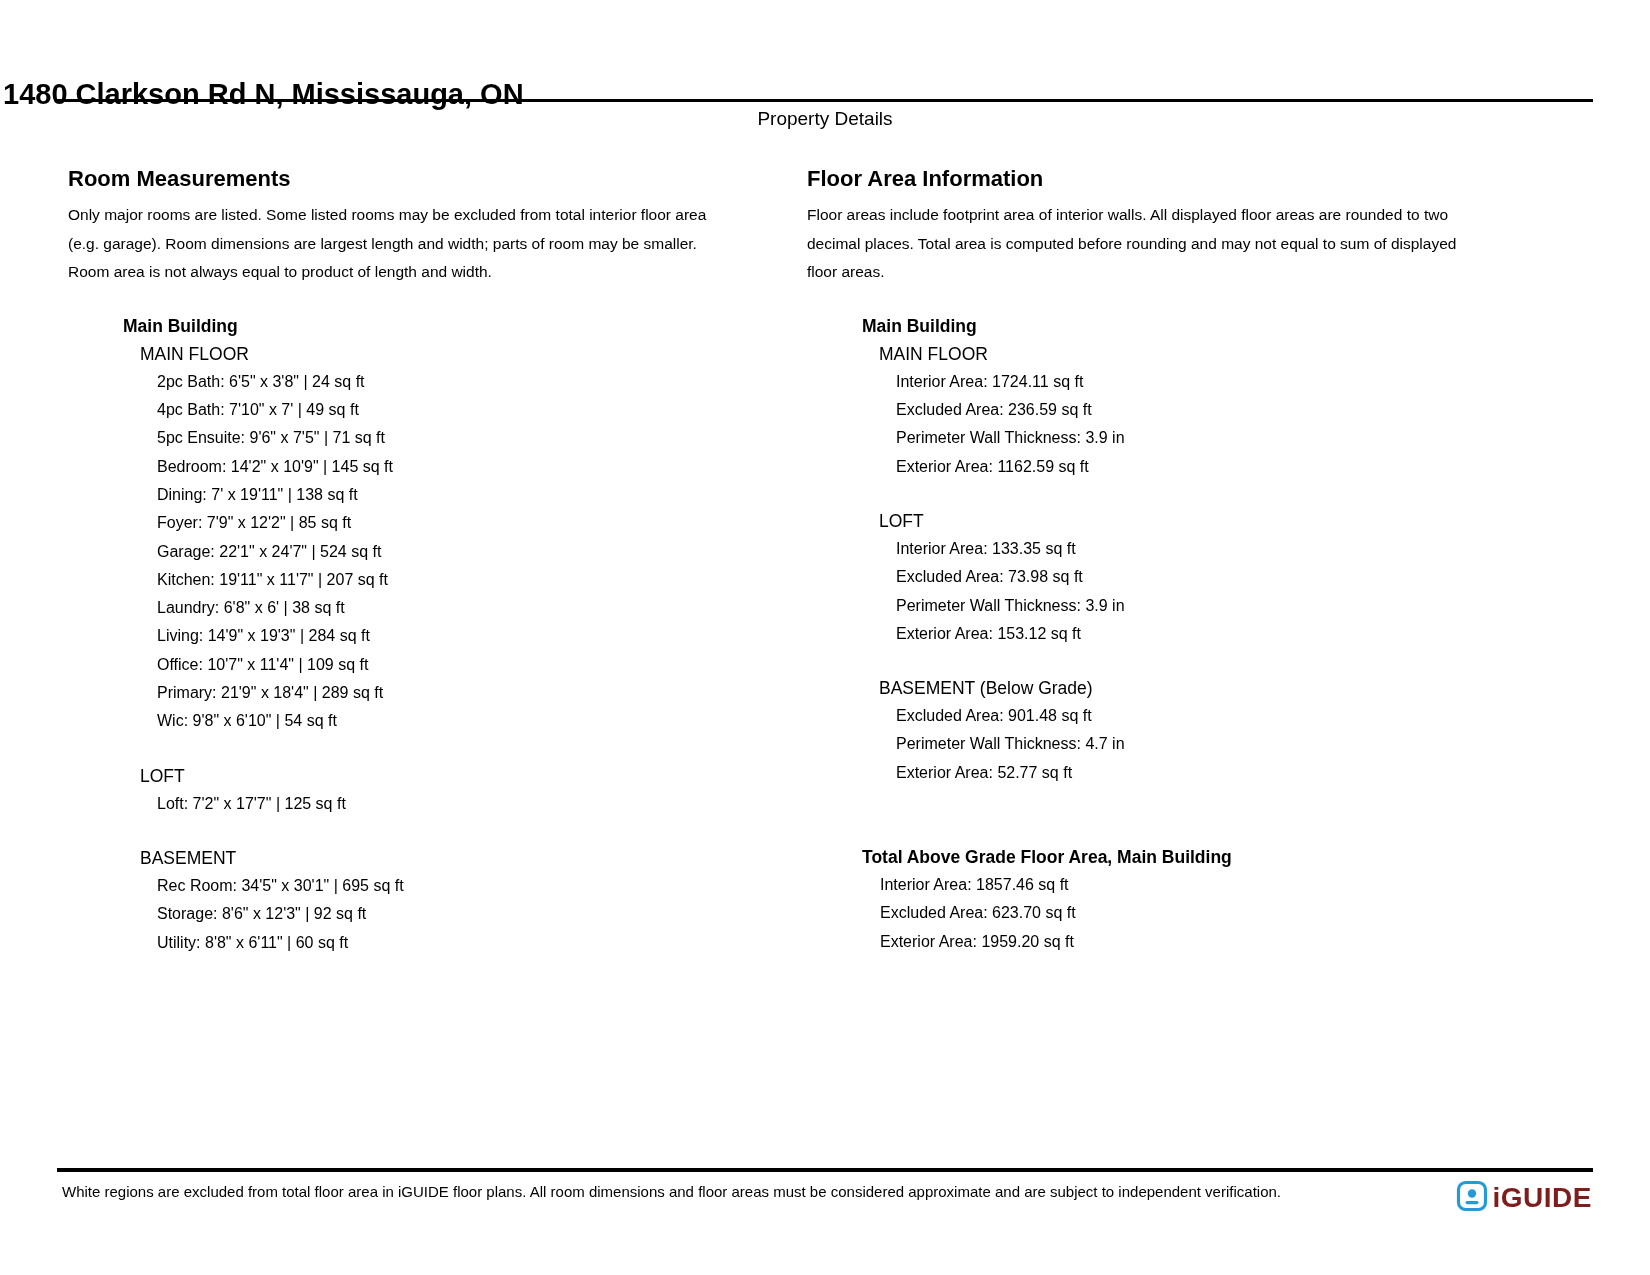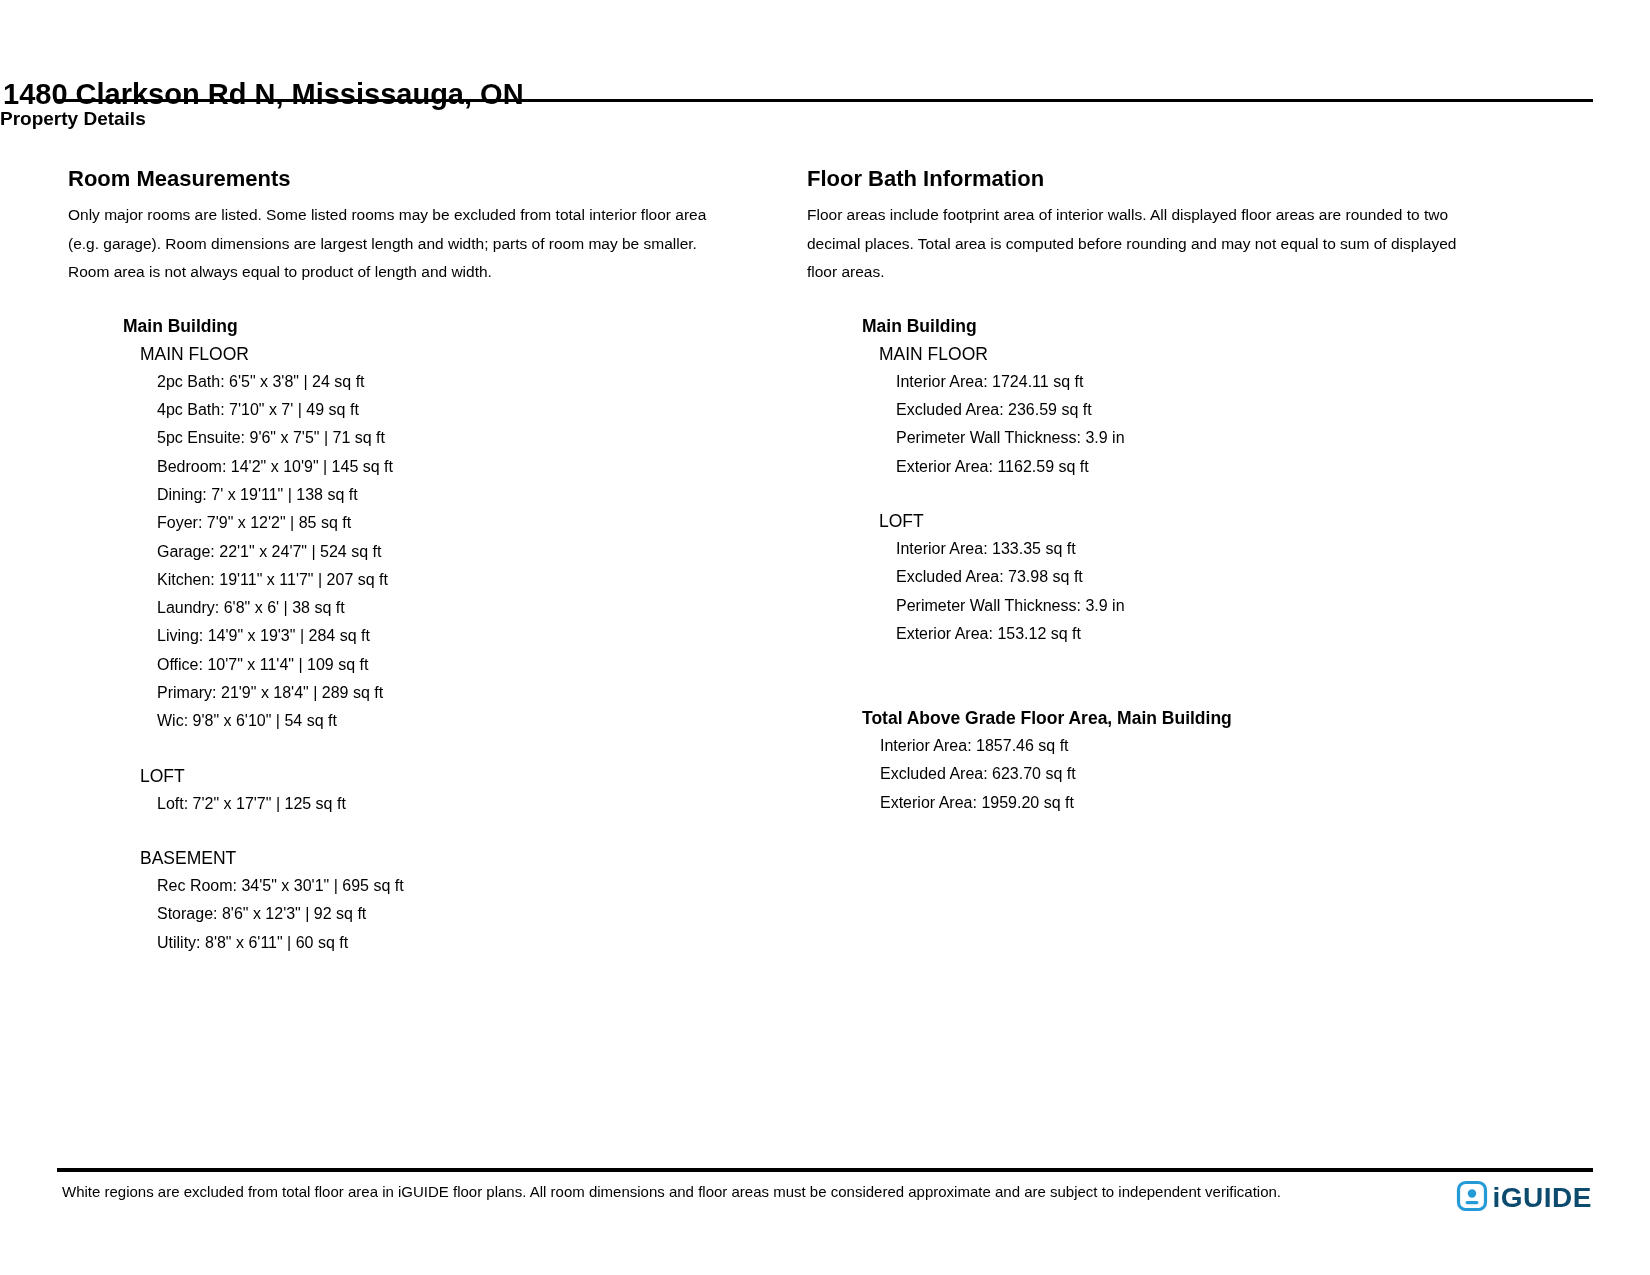--- a/index.html
+++ b/index.html
@@ -22,22 +22,23 @@
     margin-top: 22px;
   }
   .title-rule {
     position: absolute;
     top: 99px; left: 57px; width: 1536px; height: 3px;
     background: #000000;
   }
   .page-subtitle {
     position: absolute;
     top: 108px; left: 0; width: 100%;
+    text-align: center;
     font-size: 19px;
-    font-weight: bold;
+    font-weight: normal;
   }
 
   .col { position: absolute; top: 166px; }
   .col-left  { left: 68px;  width: 720px; }
   .col-right { left: 807px; width: 740px; }
 
   .col-heading {
     font-size: 22px;
     font-weight: bold;
     margin: 0 0 9px 0;
@@ -149,21 +150,21 @@
       <div class="floor-section gap">
         <div class="floor-name">BASEMENT</div>
         <div class="item-line">Rec Room: 34'5" x 30'1" | 695 sq ft</div>
         <div class="item-line">Storage: 8'6" x 12'3" | 92 sq ft</div>
         <div class="item-line">Utility: 8'8" x 6'11" | 60 sq ft</div>
       </div>
     </div>
   </div>
 
   <div class="col col-right">
-    <div class="col-heading">Floor Bath Information</div>
+    <div class="col-heading">Floor Area Information</div>
     <div class="desc-line">Floor areas include footprint area of interior walls. All displayed floor areas are rounded to two</div>
     <div class="desc-line">decimal places. Total area is computed before rounding and may not equal to sum of displayed</div>
     <div class="desc-line">floor areas.</div>
 
     <div class="building">
       <div class="building-name">Main Building</div>
 
       <div class="floor-section">
         <div class="floor-name">MAIN FLOOR</div>
         <div class="item-line">Interior Area: 1724.11 sq ft</div>
@@ -173,36 +174,42 @@
       </div>
 
       <div class="floor-section gap">
         <div class="floor-name">LOFT</div>
         <div class="item-line">Interior Area: 133.35 sq ft</div>
         <div class="item-line">Excluded Area: 73.98 sq ft</div>
         <div class="item-line">Perimeter Wall Thickness: 3.9 in</div>
         <div class="item-line">Exterior Area: 153.12 sq ft</div>
       </div>
 
+      <div class="floor-section gap">
+        <div class="floor-name">BASEMENT (Below Grade)</div>
+        <div class="item-line">Excluded Area: 901.48 sq ft</div>
+        <div class="item-line">Perimeter Wall Thickness: 4.7 in</div>
+        <div class="item-line">Exterior Area: 52.77 sq ft</div>
+      </div>
     </div>
 
     <div class="total-block">
       <div class="total-heading">Total Above Grade Floor Area, Main Building</div>
       <div class="total-line">Interior Area: 1857.46 sq ft</div>
       <div class="total-line">Excluded Area: 623.70 sq ft</div>
       <div class="total-line">Exterior Area: 1959.20 sq ft</div>
     </div>
   </div>
 
   <div class="footer-rule"></div>
   <div class="footer-text">White regions are excluded from total floor area in iGUIDE floor plans. All room dimensions and floor areas must be considered approximate and are subject to independent verification.</div>
   <div class="logo">
     <span>
       <svg width="32" height="32" viewBox="0 0 32 32" aria-hidden="true">
         <rect x="2.5" y="2.5" width="27" height="27" rx="7" fill="none" stroke="#249bd6" stroke-width="3.2"></rect>
         <circle cx="16" cy="13.5" r="4.2" fill="#249bd6"></circle>
         <rect x="9.5" y="21" width="13" height="3.2" rx="1.6" fill="#249bd6"></rect>
       </svg>
     </span>
-    <span class="logo-text" style="color: #0c4a6e;">iGUIDE</span>
+    <span class="logo-text" style="color: #7f1d1d;">iGUIDE</span>
   </div>
 
 </div>
 
 </body></html>

